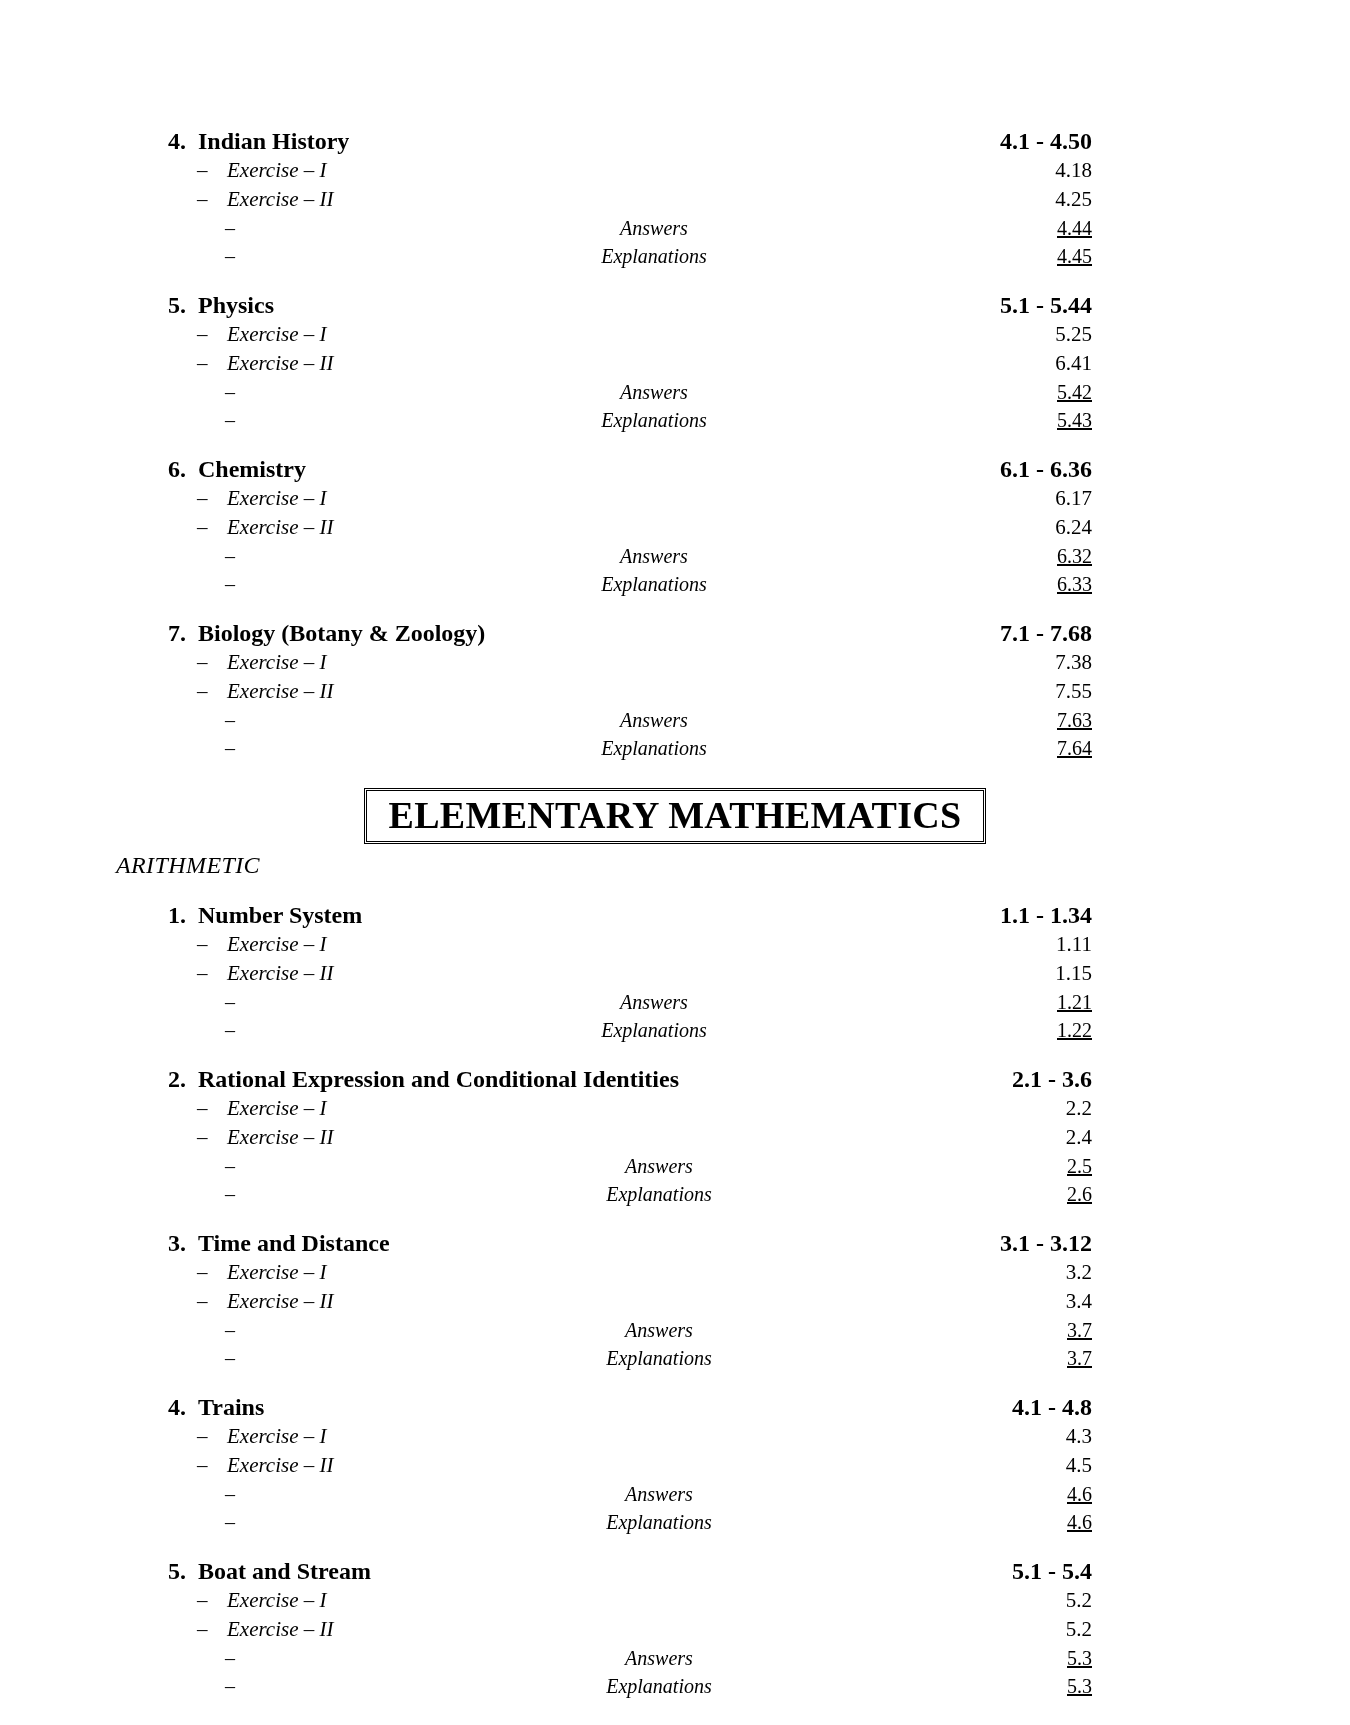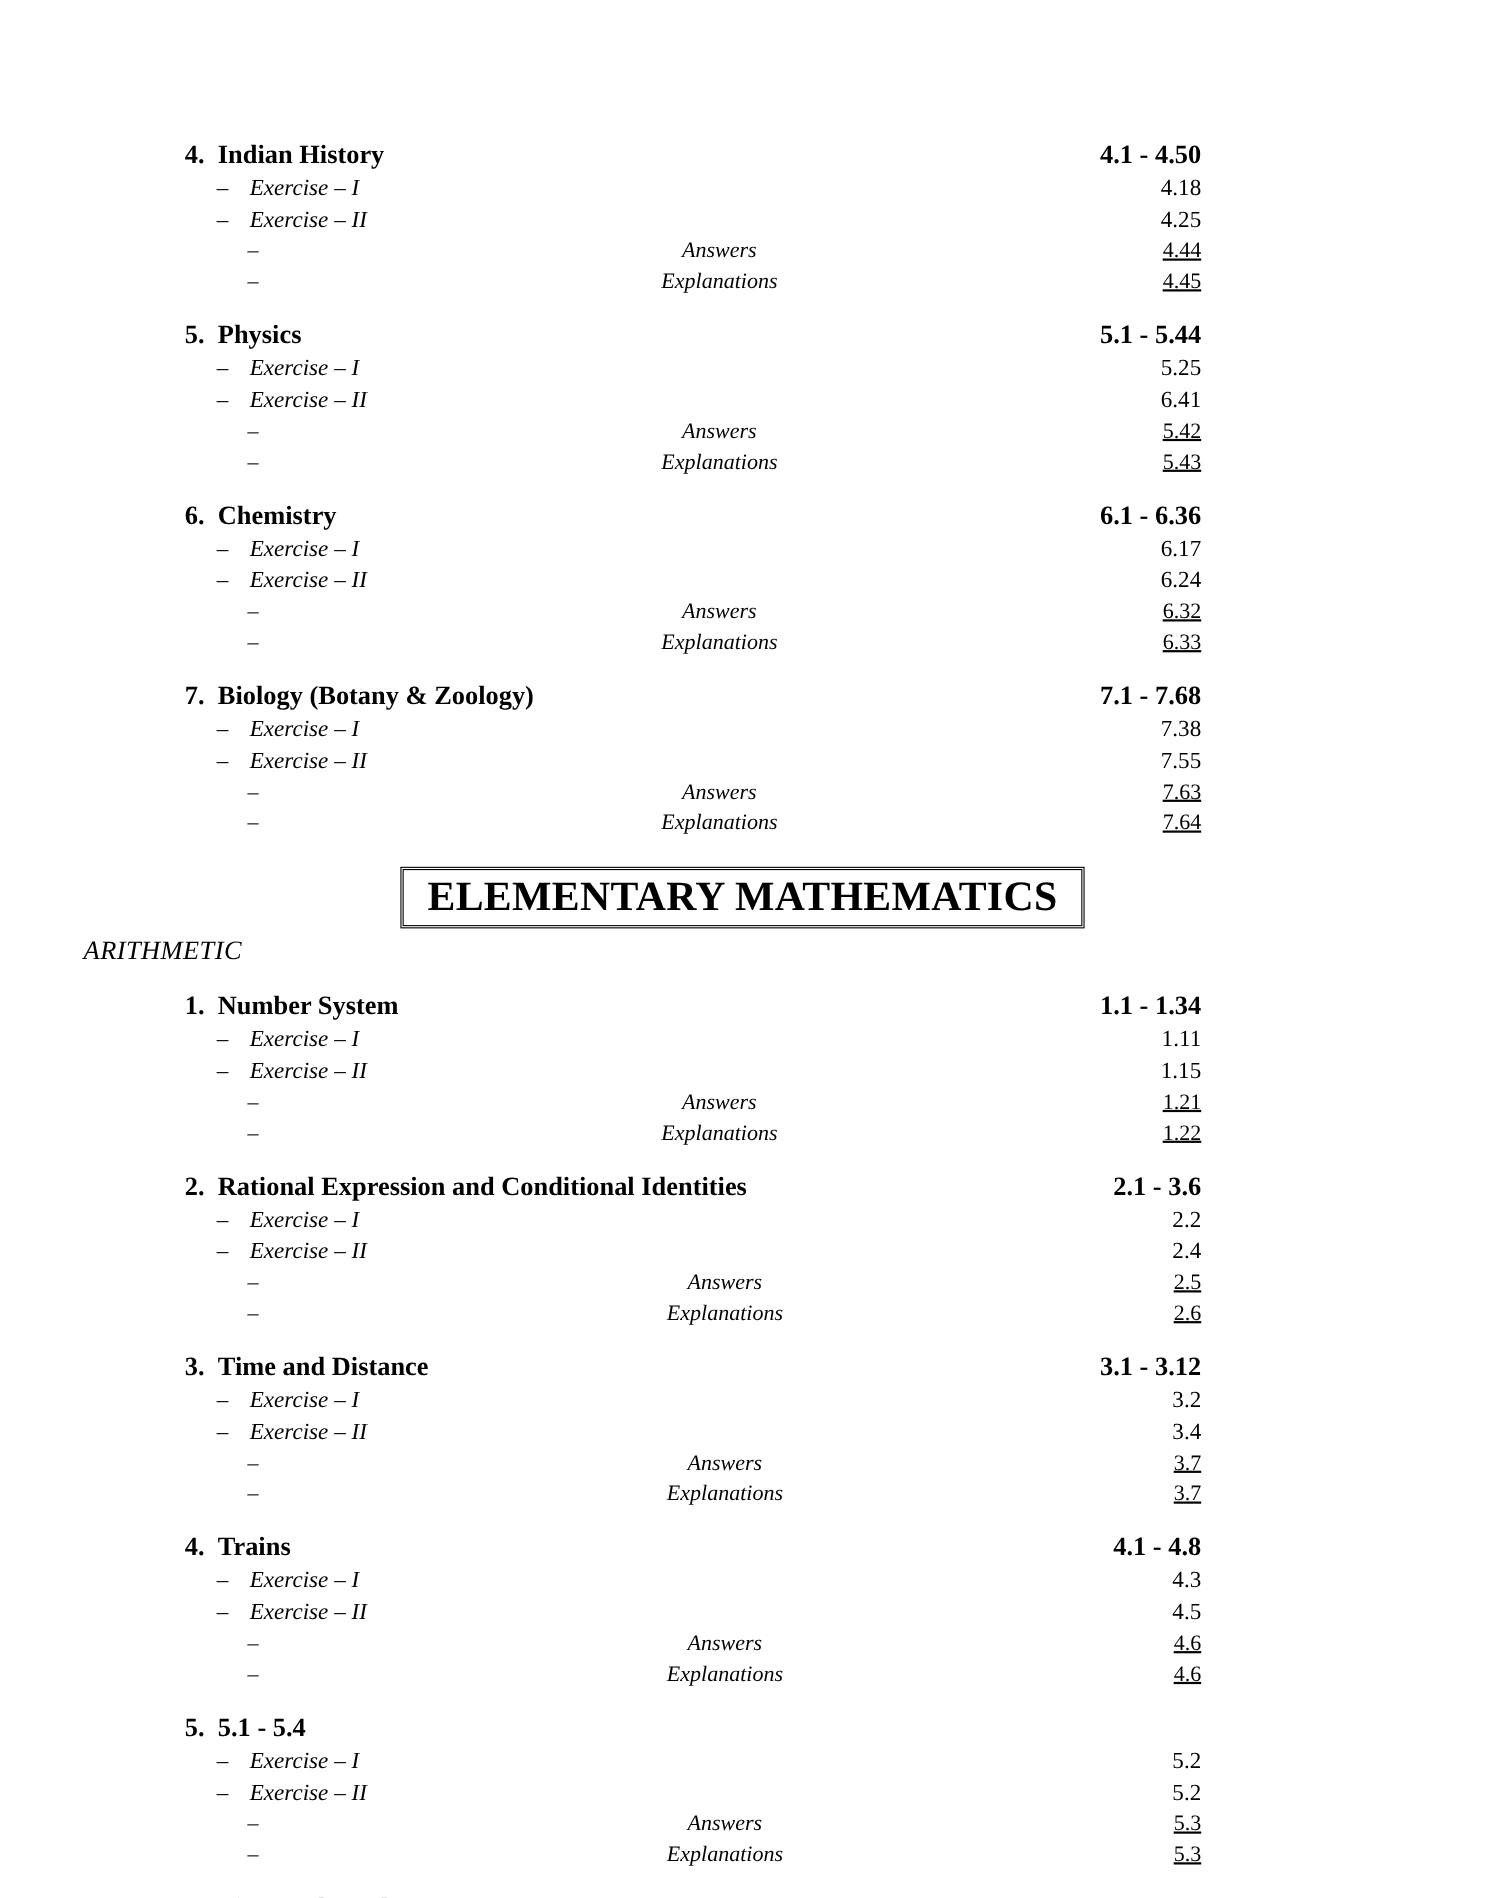--- a/index.html
+++ b/index.html
@@ -117,21 +117,21 @@
     padding: 7px 22px 9px 22px;
     font-weight: bold;
     font-size: 38px;
     line-height: 34px;
     letter-spacing: 0.3px;
     white-space: nowrap;
   }
 
   
   .group-label {
-    padding-left: 76px;
+    padding-left: 116px;
     font-style: italic;
     font-size: 24px;
     line-height: 30px;
     margin-top: 6px;
     margin-bottom: 4px;
     letter-spacing: 0.4px;
   }
 
   .first-chapter { margin-top: 0; }
 </style>
@@ -342,20 +342,21 @@
           <span class="label">Answers</span>
           <span class="pages">4.6</span>
         </div>
         <div class="sub2-row">
           <span class="dash">–</span>
           <span class="label">Explanations</span>
           <span class="pages">4.6</span>
         </div>
         <div class="chapter-row">
           <span class="num">5.</span>
+          <span class="title">Boat and Stream</span>
           <span class="pages">5.1 - 5.4</span>
         </div>
         <div class="sub-row">
           <span class="dash">–</span>
           <span class="label">Exercise – I</span>
           <span class="pages">5.2</span>
         </div>
         <div class="sub-row">
           <span class="dash">–</span>
           <span class="label">Exercise – II</span>

